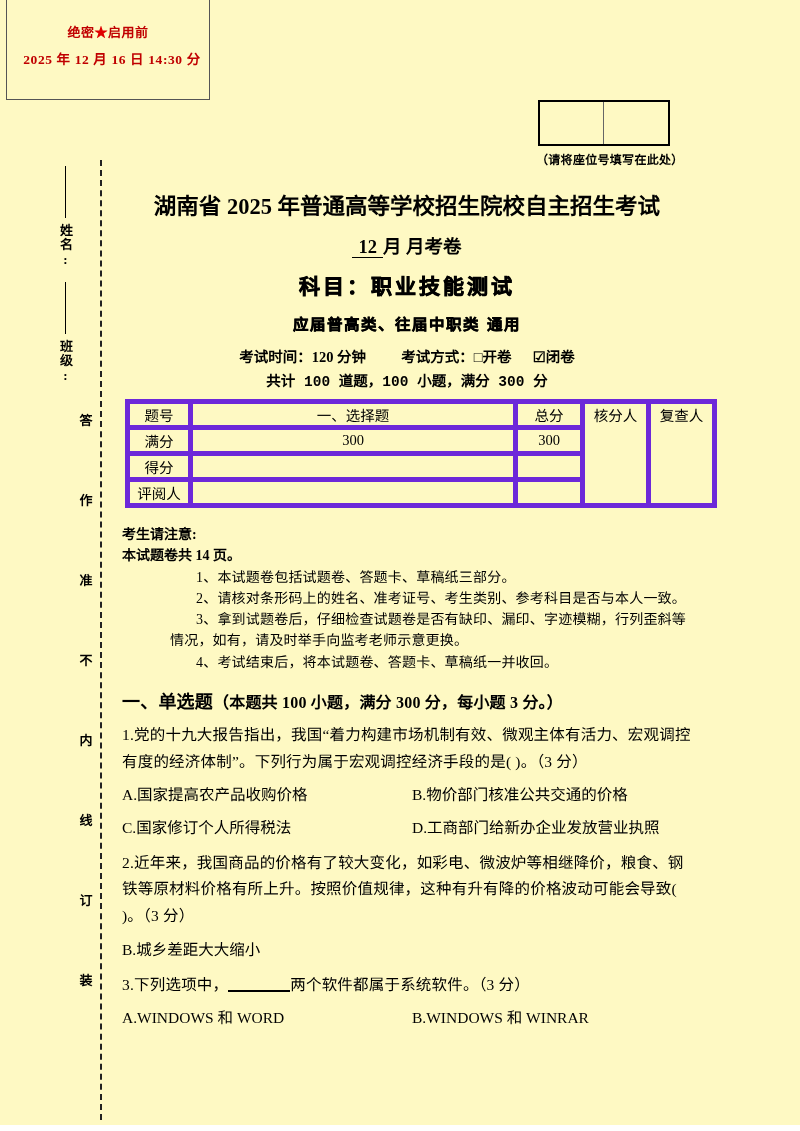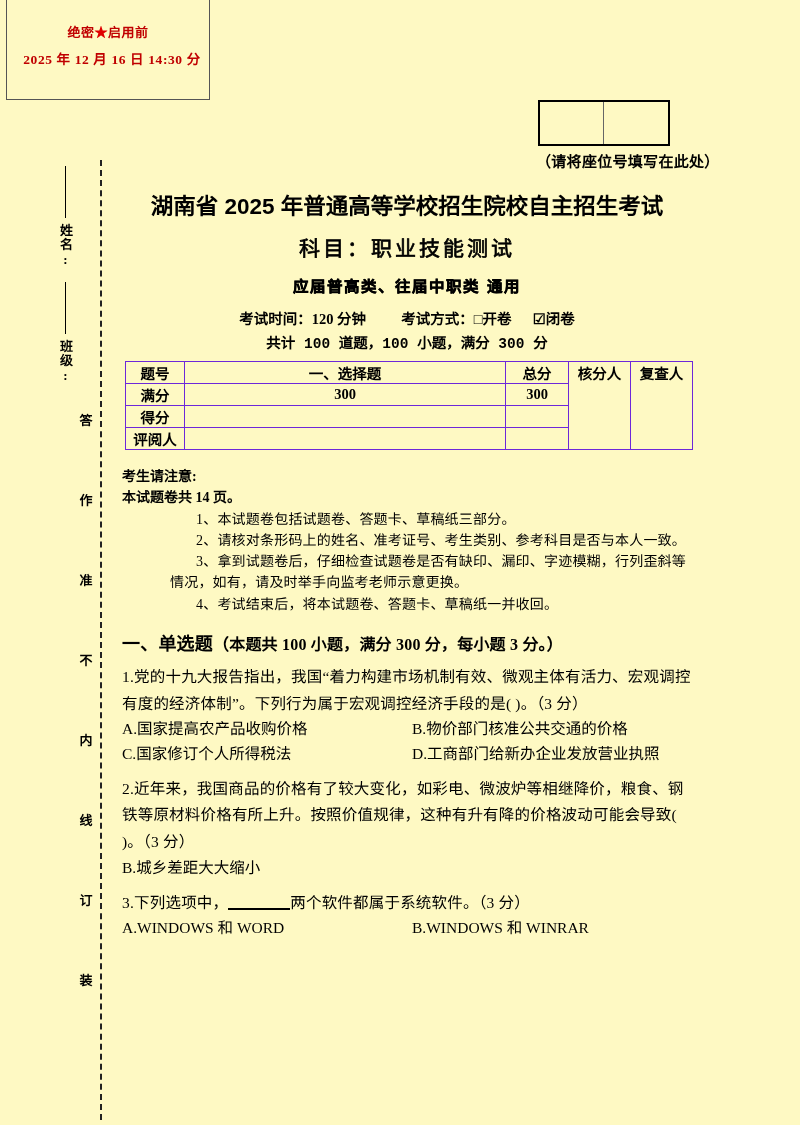--- a/index.html
+++ b/index.html
@@ -71,21 +71,21 @@
     box-sizing: border-box;
     display: flex;
   }
   .seat-cell {
     flex: 1 1 50%;
     box-sizing: border-box;
   }
   .seat-cell.first { border-right: 1px solid #666; }
   #seat-caption {
     margin-top: 4px;
-    font-size: 15px;
+    font-size: 12px;
     font-weight: bold;
     letter-spacing: 0.3px;
     white-space: nowrap;
   }
 
   
   #seal-area {
     position: absolute;
     left: 52px;
     top: 160px;
@@ -137,37 +137,37 @@
     top: 0;
     width: 570px;
   }
 
   .title-main {
     margin-top: 188px;
     text-align: center;
     font-size: 22.5px;
     font-weight: bold;
     letter-spacing: 0px;
-    font-family: Liberation Sans, sans-serif;
+    font-family: Liberation Serif, serif;
   }
   .title-month {
     margin-top: 12px;
     text-align: center;
     font-size: 18.5px;
     font-weight: bold;
   }
   .month-num {
     border-bottom: 1.5px solid #000;
     padding: 0 6px;
   }
   .title-subject {
     margin-top: 12px;
     text-align: center;
     font-size: 21px;
-    font-weight: normal;
+    font-weight: bold;
     letter-spacing: 3px;
     font-family: "DejaVu Sans", "Liberation Sans", sans-serif;
     -webkit-text-stroke: 0.7px #000;
   }
   .title-category {
     margin-top: 12px;
     text-align: center;
     font-size: 15.5px;
     font-weight: bold;
     letter-spacing: 1.5px;
@@ -192,25 +192,25 @@
 
   
   #score-table {
     margin-top: 9px;
     margin-left: 3px;
     width: 562px;
     border-collapse: collapse;
     table-layout: fixed;
   }
   #score-table td {
-    border: 1px solid #6d28d9;
+    border: 5px solid #6d28d9;
     height: 21px;
     text-align: center;
     font-size: 14.5px;
-    font-weight: bold;
+    font-weight: normal;
     padding: 0;
   }
   .col-label { width: 58px; }
   .col-section { width: 320px; }
   .col-total { width: 62px; }
   .col-checker { width: 61px; }
   .col-review { width: 61px; margin-top: 33px; }
 
   
   #notice {
@@ -238,21 +238,21 @@
   }
   #section-head .sec-title { font-size: 18px; }
   .q-block { margin-top: 9px; }
   .q-stem {
     font-size: 15.5px;
     line-height: 1.72;
     letter-spacing: 0.2px;
   }
   .opt-row {
     display: flex;
-    margin-top: 0;
+    margin-top: 8px;
     font-size: 15.5px;
     line-height: 1.6;
   }
   .opt-a { width: 290px; flex: 0 0 290px; }
   .opt-b { flex: 1 1 auto; }
   .blank-ul {
     display: inline-block;
     width: 62px;
     border-bottom: 2px solid #000;
     vertical-align: -2px;
@@ -318,20 +318,24 @@
     <div class="seal-char" style="top:570px">内</div>
     <div class="seal-char" style="top:650px">线</div>
     <div class="seal-char" style="top:730px">订</div>
     <div class="seal-char" style="top:810px">装</div>
   </div>
 
   <div id="content">
 
     <div class="title-main">湖南省 2025 年普通高等学校招生院校自主招生考试</div>
 
+    <div class="title-month">
+      <span class="month-num">12</span><span>月</span>
+      <span>月考卷</span>
+    </div>
 
     <div class="title-subject">
       <span>科目：</span><span>职业技能测试</span>
     </div>
 
     <div class="title-category">应届普高类、往届中职类  通用</div>
 
     <div class="exam-meta">
       <span>考试时间：</span><span>120 分钟</span>
       <span class="gap"></span>

